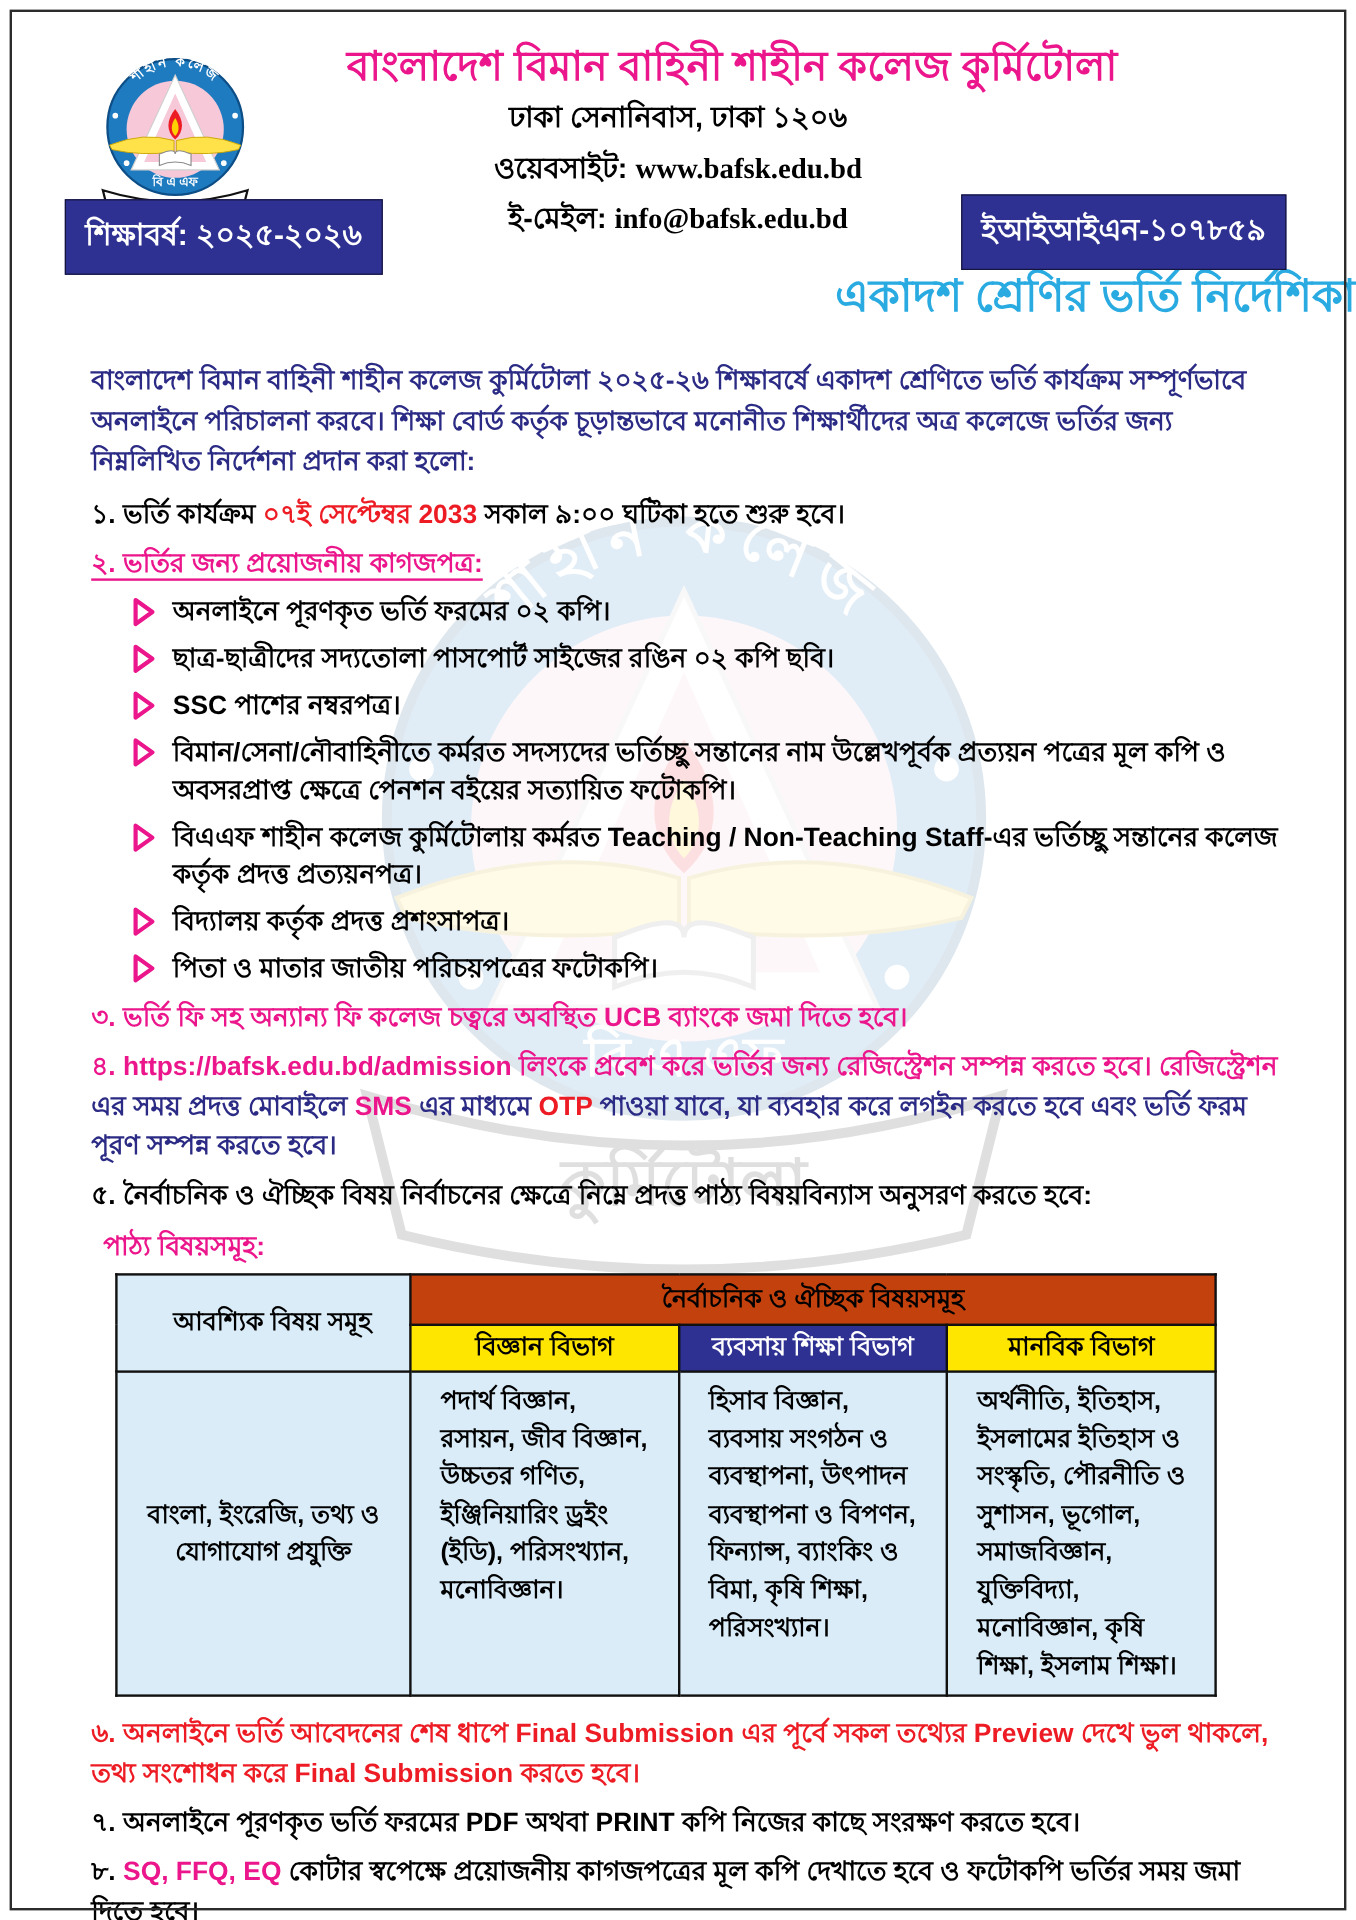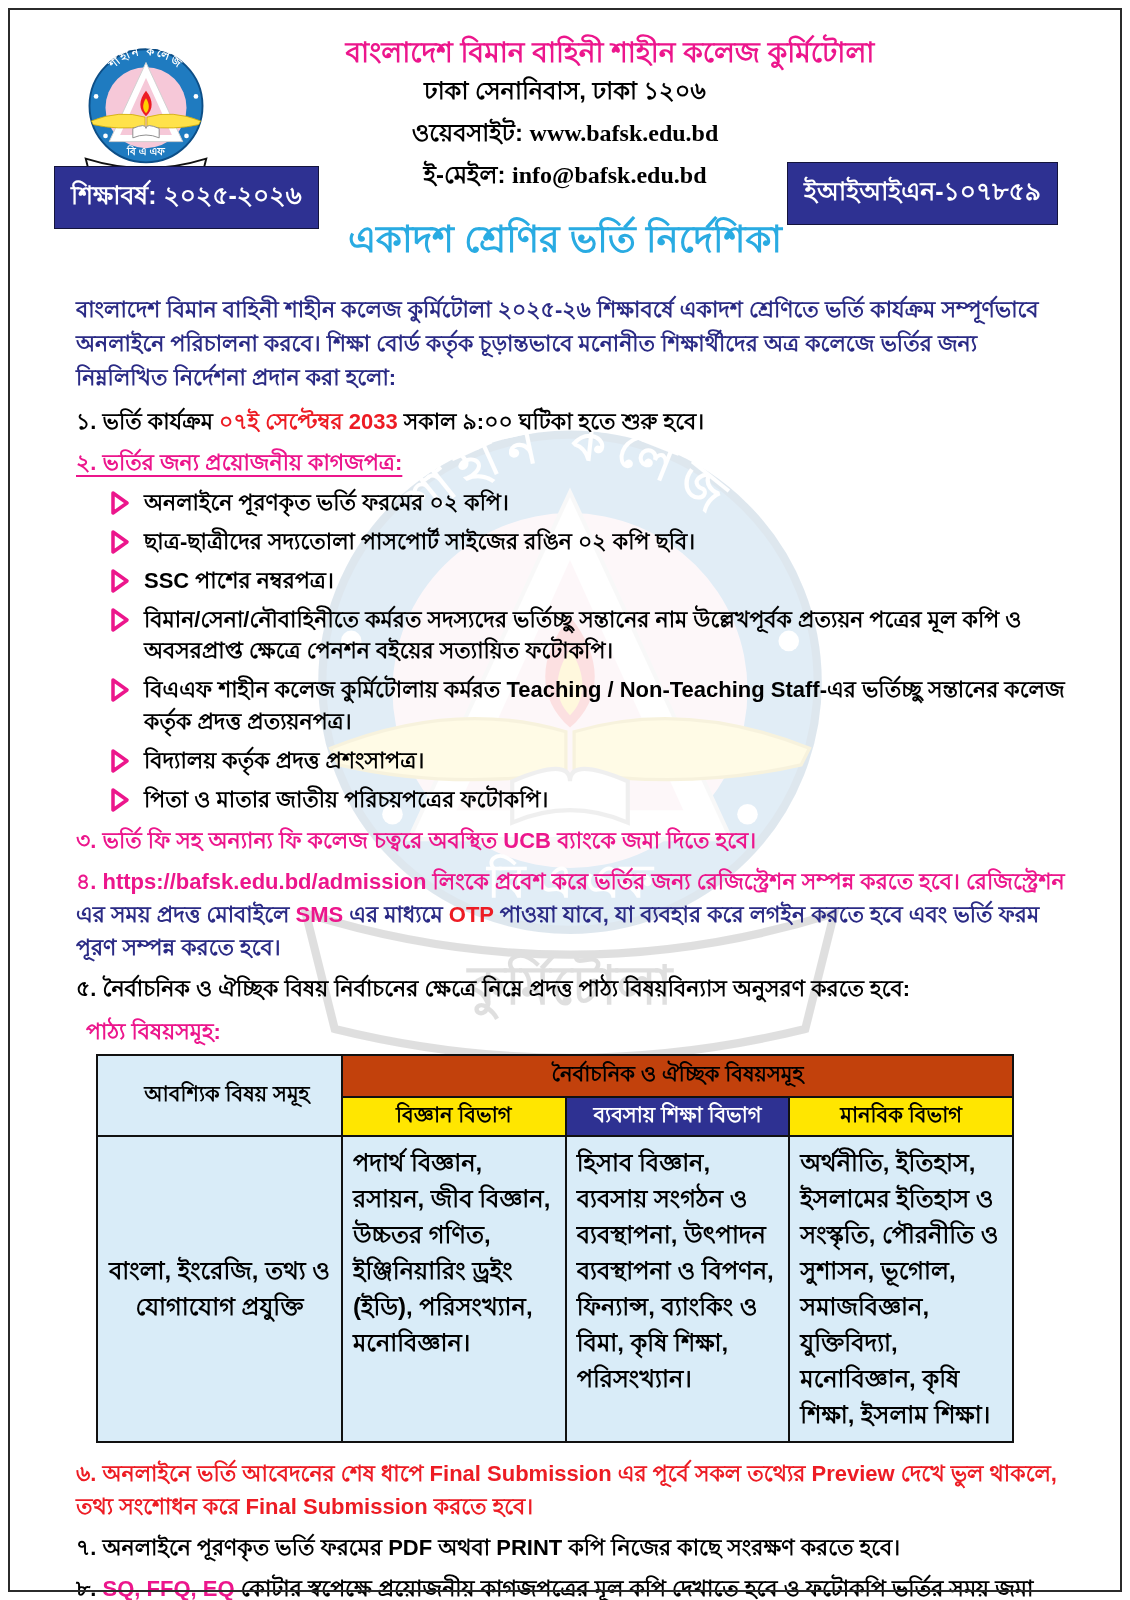--- a/index.html
+++ b/index.html
@@ -4,49 +4,49 @@
 <style>
   html,body{margin:0;padding:0;background:#e8e8e8;}
   .page{position:relative;width:1130px;height:1600px;background:#ffffff;overflow:hidden;
         font-family:"Liberation Sans",sans-serif;margin:0 auto;}
   .frame{position:absolute;inset:8px;border:2.5px solid #2b2b2b;pointer-events:none;z-index:5;}
   .watermark{position:absolute;left:235px;top:385px;width:670px;height:710px;opacity:0.13;z-index:0;pointer-events:none;}
   .content{position:relative;z-index:1;padding:0 56px 0 76px;}
   
   .header{position:relative;padding-top:36px;text-align:center;}
   .logo{position:absolute;left:70px;top:38px;width:152px;height:162px;}
-  .college-name{margin:0 0 2px 90px;font-size:28px;line-height:1.2;font-weight:bold;color:#ec168c;}
+  .college-name{margin:0 0 2px 90px;font-size:34px;line-height:1.2;font-weight:bold;color:#ec168c;}
   .hline{margin:2px 0;font-size:24px;font-weight:bold;color:#000;}
   .serif{font-family:"Liberation Serif",serif;}
   .badge{position:absolute;background:#2e3192;color:#ffffff;font-weight:bold;font-size:25px;
          padding:9px 16px;border:1px solid #14143c;}
   .badge-left{left:54px;top:166px;}
-  .badge-right{right:72px;top:162px;}
-  .doc-title{margin:14px 0 6px;font-size:37px;font-weight:bold;color:#29abe2;}
+  .badge-right{right:58px;top:162px;}
+  .doc-title{margin:14px 0 6px;font-size:37px;font-weight:bold;color:#29abe2;text-align:right;}
   
   .body{font-size:22px;font-weight:bold;color:#000;margin-top:20px;}
   .intro{color:#2b2b85;line-height:1.55;margin:4px 0 10px;}
   .item{margin:8px 0;line-height:1.5;}
   .pink{color:#ec168c;}
   .red{color:#ed1c24;}
   .indigo{color:#2b2b85;}
   .u-pink{text-decoration:underline;text-decoration-thickness:2px;text-underline-offset:5px;}
   .bullets{margin:4px 0 4px 34px;padding:0;list-style:none;}
   .bullets li{display:flex;align-items:flex-start;gap:14px;margin:7px 0;line-height:1.45;}
   .arrow{flex:0 0 auto;margin-top:3px;}
   
   .table-label{margin:10px 0 6px 10px;}
   table.subjects{border-collapse:collapse;width:918px;table-layout:fixed;margin-left:20px;}
   table.subjects th,table.subjects td{border:2px solid #111;}
   .th-comp{background:#d9ecf8;font-size:21px;}
   .th-elec{background:#c2410c;font-size:21px;height:38px;}
   .th-div{font-size:21px;height:34px;}
   .div-yellow{background:#ffe600;color:#000;}
   .div-navy{background:#2e3192;color:#ffffff;}
-  td.cell{background:#d9ecf8;font-size:24px;font-weight:bold;padding:8px 10px;line-height:1.5;
+  td.cell{background:#d9ecf8;font-size:21px;font-weight:bold;padding:8px 24px;line-height:1.5;
           vertical-align:top;text-align:left;}
   td.cell.center{text-align:center;vertical-align:middle;}
   .after-table{margin-top:14px;}
 </style>
 </head>
 <body>
 
 <svg width="0" height="0" style="position:absolute" aria-hidden="true">
   <defs>
     <g id="emblem">

